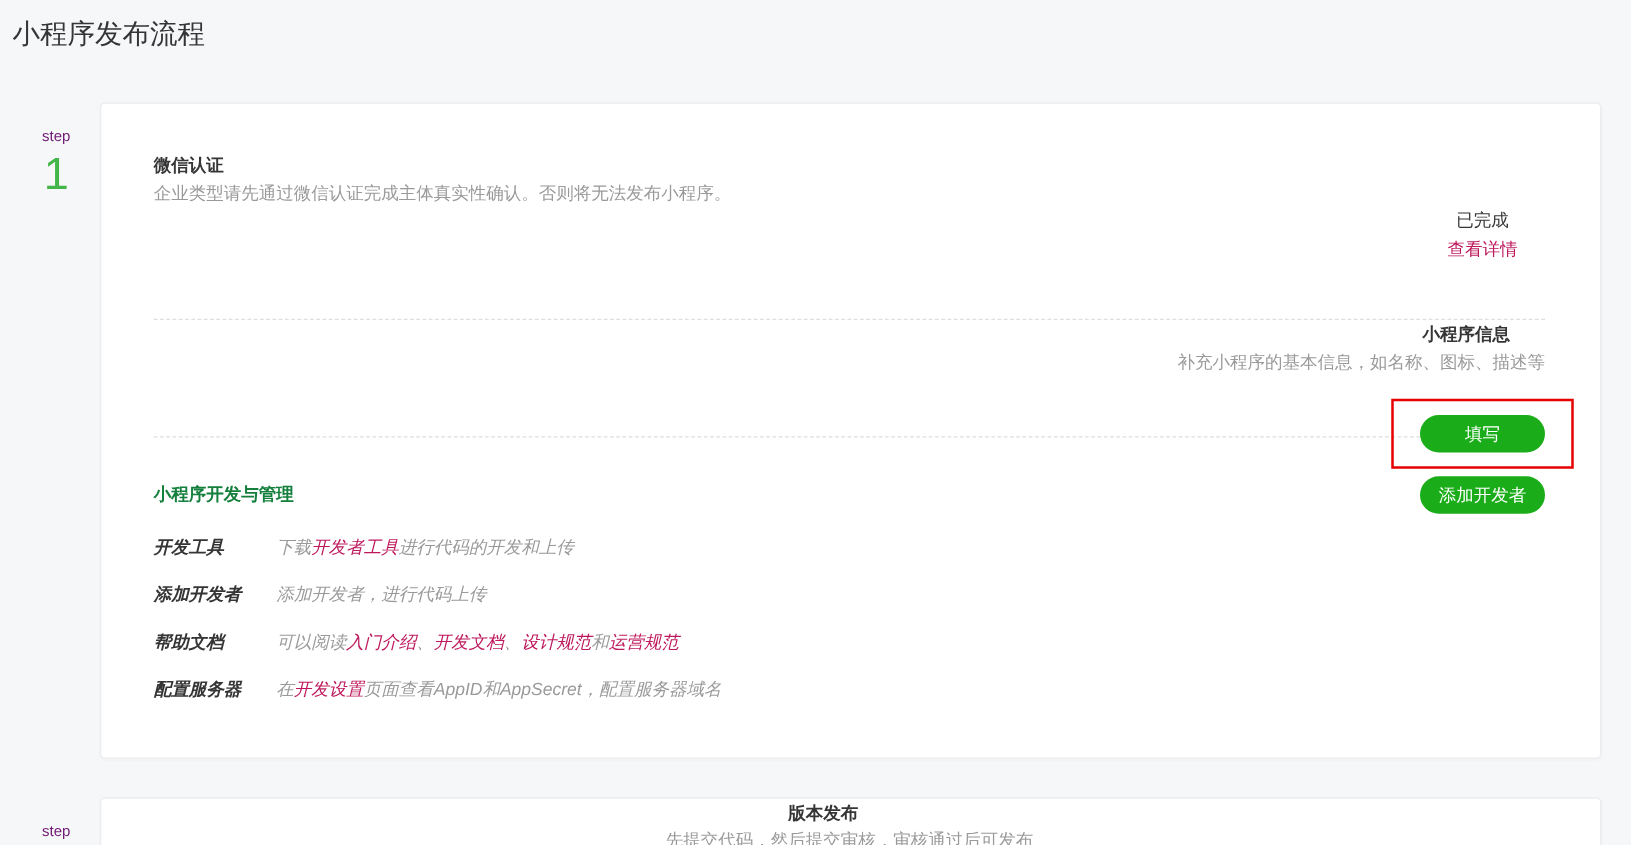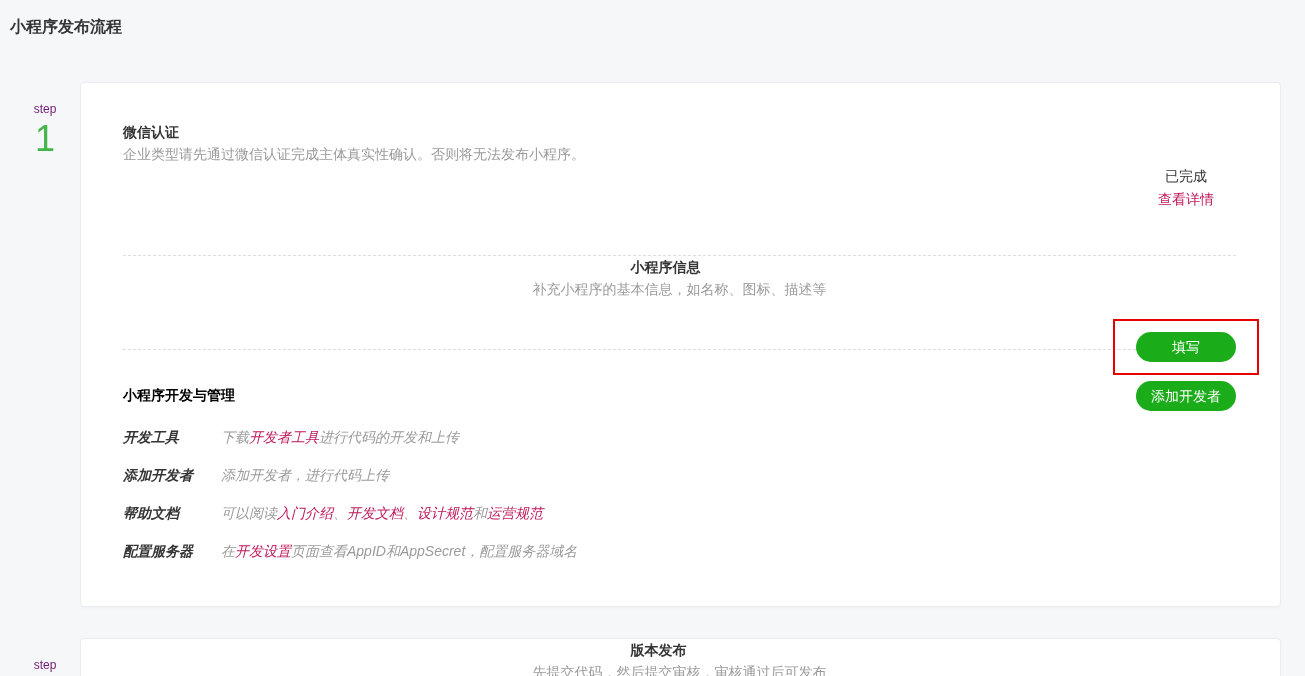--- a/index.html
+++ b/index.html
@@ -6,21 +6,21 @@
   html, body { margin: 0; padding: 0; }
   body {
     width: 1305px; height: 676px;
     background: #f6f7f9;
     font-family: "Liberation Sans", "DejaVu Sans", sans-serif;
     color: #353535;
     overflow: hidden;
   }
   .page { padding: 8px 24px 0 10px; }
   .page-title {
-    font-size: 16px; font-weight: 700; color: #353535;
+    font-size: 22px; font-weight: 400; color: #353535;
     margin: 4px 0 0 0; line-height: 30px;
   }
   .steps { margin-top: 40px; }
   .step-block { display: flex; align-items: stretch; }
   .step-block + .step-block { margin-top: 31px; }
   .step-col {
     width: 70px; flex-shrink: 0; text-align: center; margin-top: -9px;
   }
   .step-word { color: #701a75; font-size: 12px; line-height: 22px; margin-top: 25px; }
   .step-num { color: #44b549; font-size: 36px; line-height: 38px; font-weight: 400; }
@@ -36,40 +36,40 @@
   }
   .row-desc { flex: 1; font-size: 14px; color: #9a9a9a; line-height: 22px; }
   .row-right { width: 100px; margin-left: auto; flex-shrink: 0; text-align: center; }
   .dashed-sep { border-bottom: 1px dashed #dcdee1; height: 0; }
 
   .row-cert { padding: 38px 0 44px; }
   .status-done { font-size: 14px; color: #353535; line-height: 23px; }
   .link { color: #be185d; cursor: pointer; text-decoration: none; }
   .detail-link { display: block; font-size: 14px; line-height: 23px; }
 
-  .row-info { height: 93px; align-items: center; }
+  .row-info { height: 93px; align-items: flex-end; }
   .row-info .row-right { position: relative; height: 100%; display: flex; align-items: center; justify-content: center; }
   .highlight-box {
     position: absolute; left: 50%; top: 50%; transform: translate(-50%,-50%);
     width: 146px; height: 56px;
     border: 2px solid #e60000;
     display: flex; align-items: center; justify-content: center;
     pointer-events: none;
   }
   .btn {
     display: inline-block; width: 100px; height: 30px; line-height: 30px;
     background: #1aad19; color: #ffffff; font-size: 14px; text-align: center;
     border: none; border-radius: 15px; cursor: pointer; padding: 0;
     font-family: inherit; pointer-events: auto;
   }
   .btn-disabled { background: #8fd88e; cursor: default; }
 
   .section-dev { padding: 30px 0 40px; }
   .section-header-row { display: flex; align-items: center; height: 32px; margin-bottom: 10px; }
-  .section-header { font-size: 14px; font-weight: bold; color: #000000; }
+  .section-header { font-size: 14px; font-weight: bold; color: #15803d; }
   .sub-row { display: flex; align-items: flex-start; padding: 4px 0; line-height: 22px; font-style: italic; }
   .sub-row + .sub-row { margin-top: 8px; }
 
   .row-release { height: 108px; align-items: center; }
 </style>
 </head>
 <body>
 
 <div class="page">
   <h1 class="page-title">小程序发布流程</h1>

